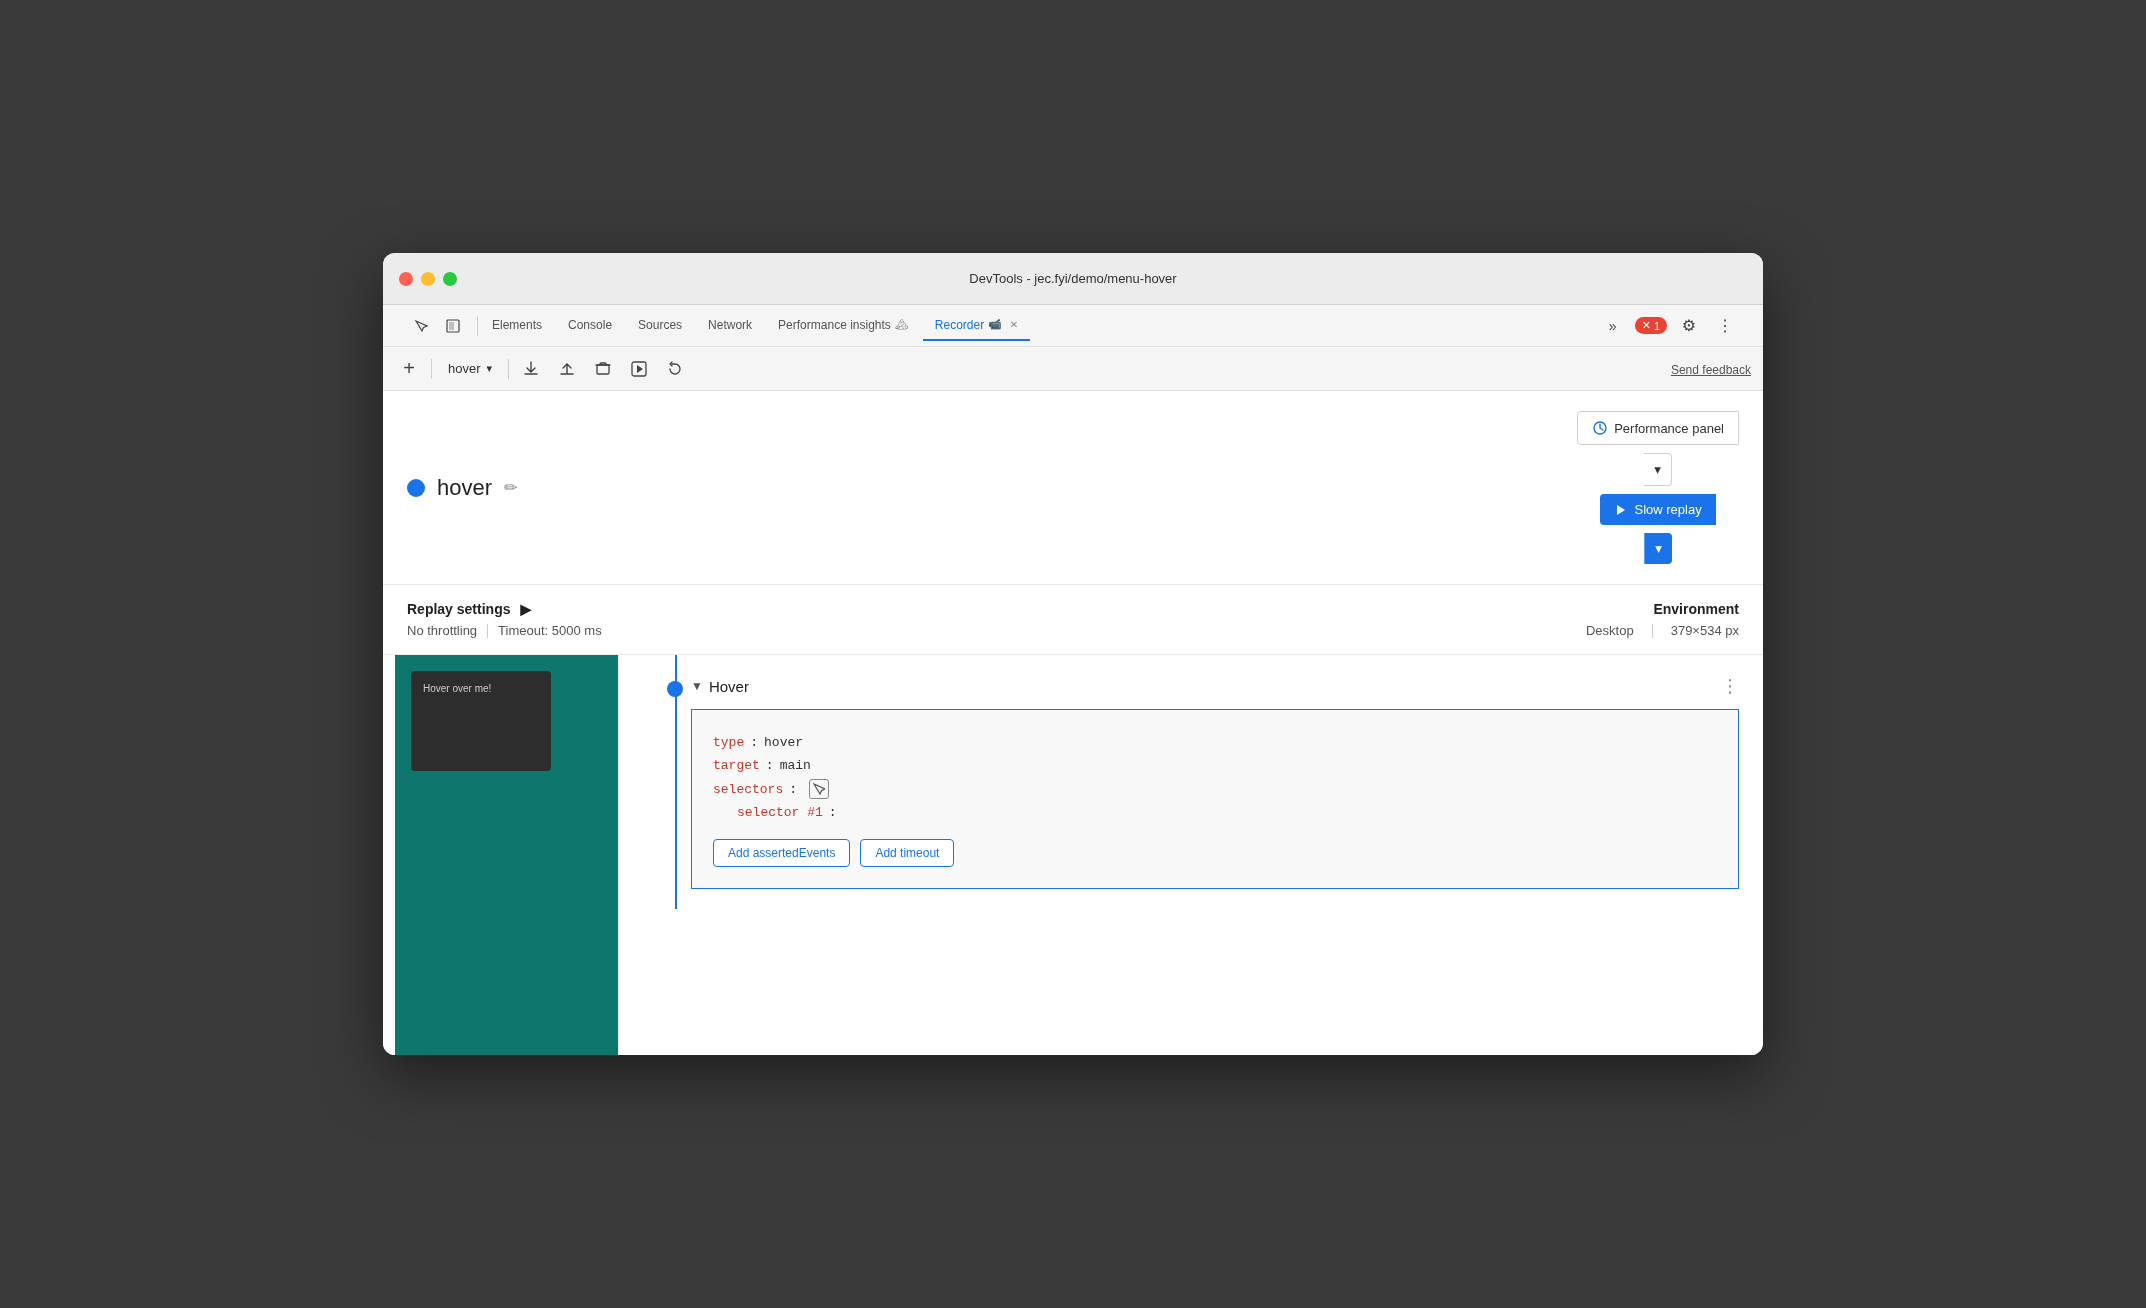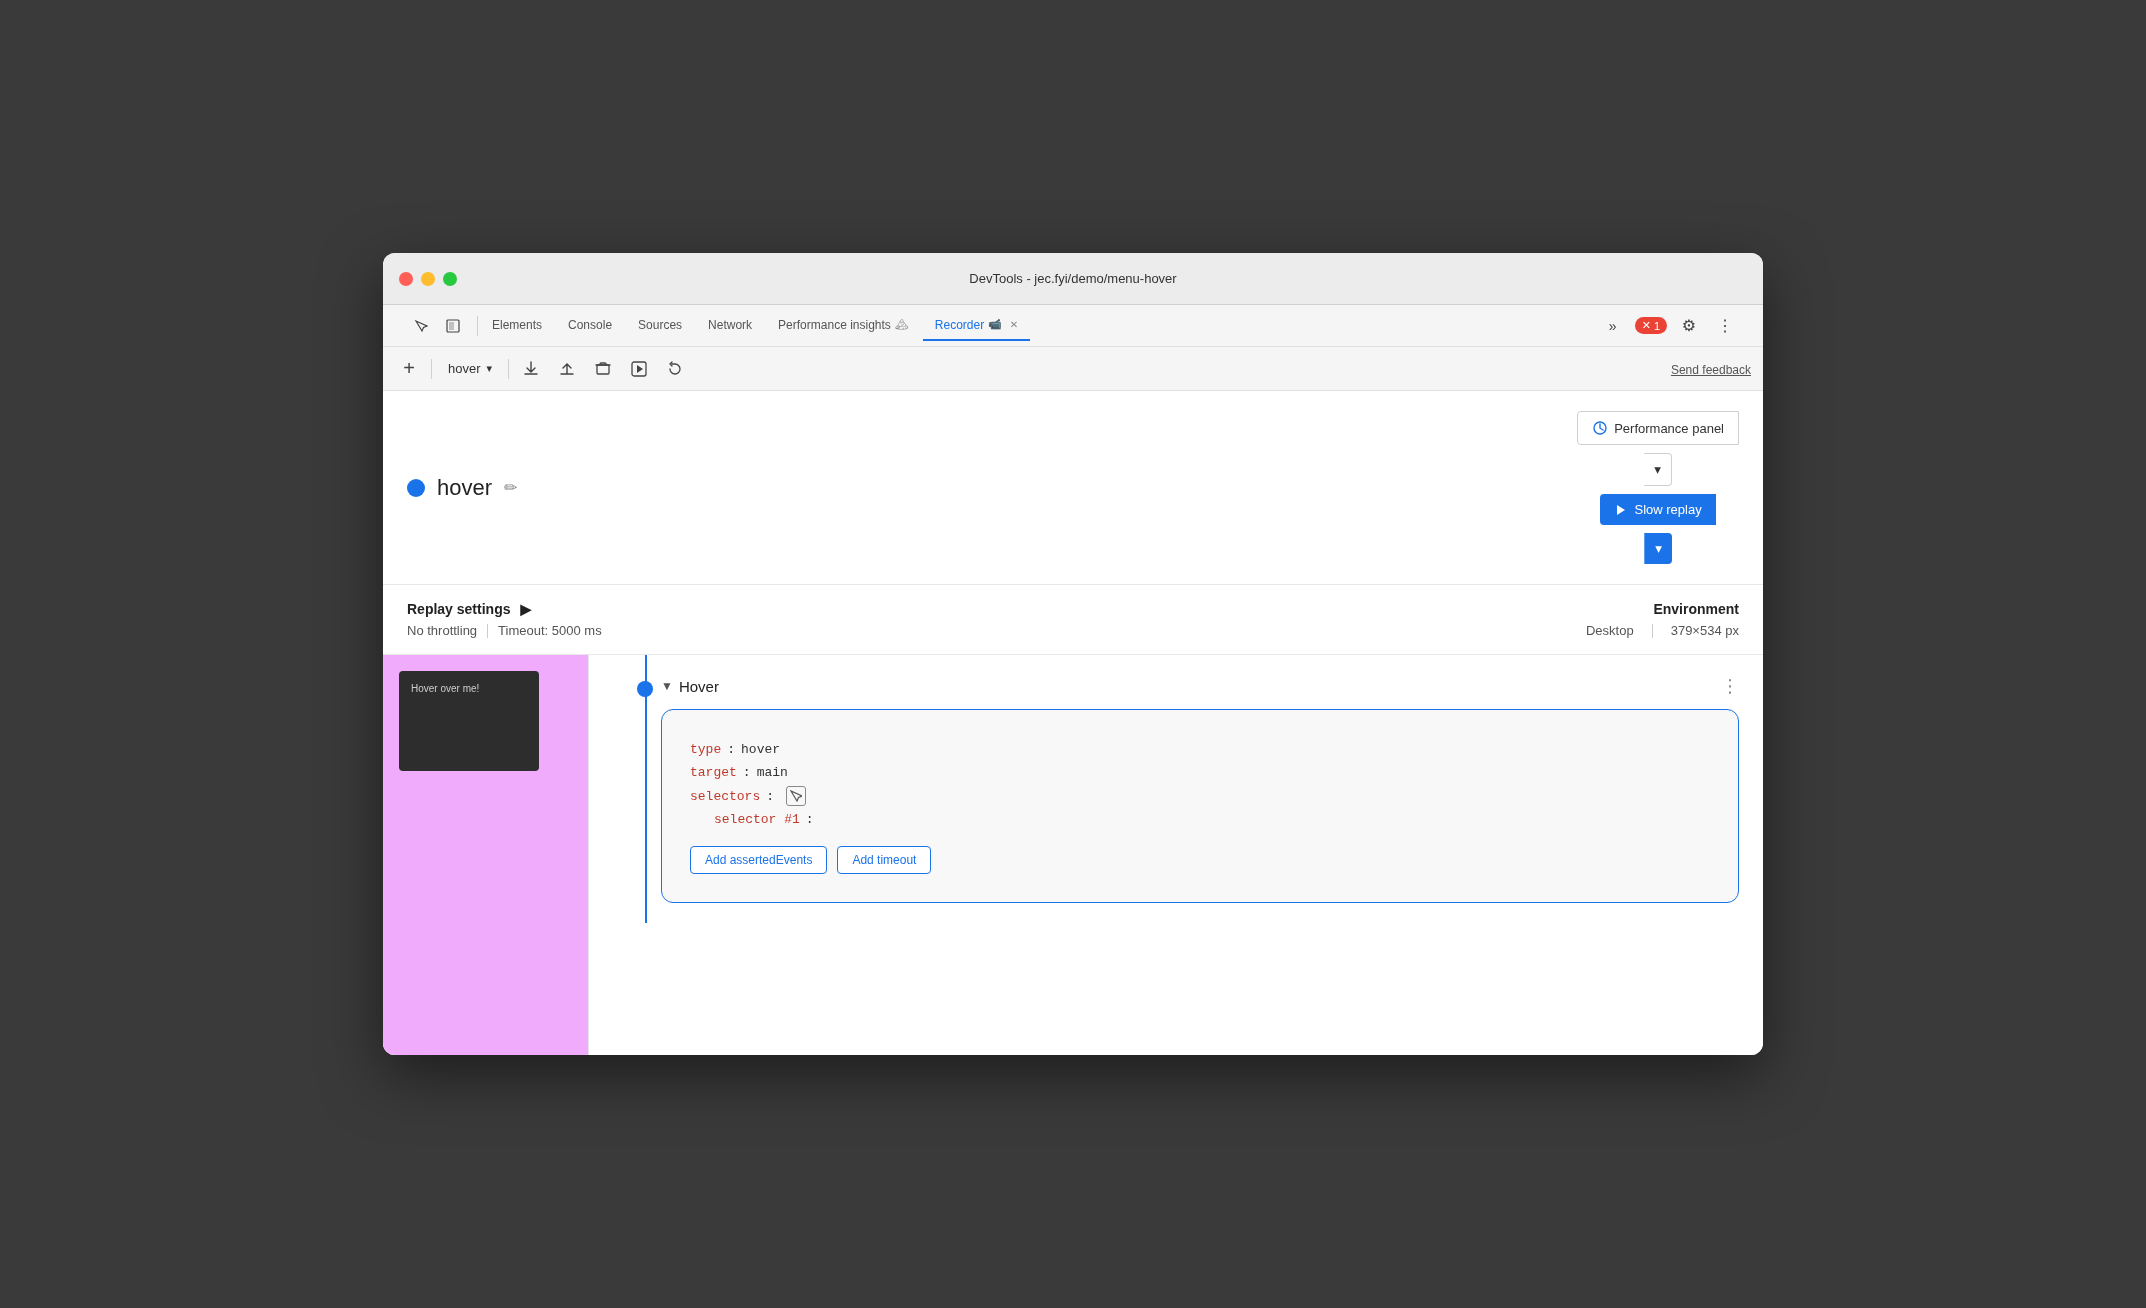--- a/index.html
+++ b/index.html
@@ -315,25 +315,26 @@
       gap: 8px;
       font-size: 13px;
       color: #555;
       justify-content: flex-start;
     }
     .content-area {
       display: flex;
       min-height: 400px;
     }
     .preview-panel {
-      width: 206px;
+      width: 224px;
       flex-shrink: 0;
       padding: 16px;
       border-right: 1px solid #e8e8e8;
-      background: #f0abfc;
+      background: #0f766e;
+      margin-left: 12px;
     }
     .preview-thumbnail {
       width: 140px;
       height: 100px;
       background: #2d2d2d;
       border-radius: 4px;
       display: flex;
       align-items: center;
       justify-content: center;
       font-size: 11px;
@@ -372,22 +373,22 @@
       margin-left: auto;
       background: transparent;
       border: none;
       cursor: pointer;
       color: #888;
       font-size: 18px;
     }
     .step-body {
       background: #f8f8f8;
       border: 1.5px solid #1a73e8;
-      border-radius: 12px;
-      padding: 28px;
+      border-radius: 0;
+      padding: 21px;
       font-family: 'Courier New', monospace;
       font-size: 13px;
       line-height: 1.8;
     }
     .code-key { color: #c0392b; }
     .code-val { color: #333; }
     .code-line { display: flex; align-items: center; gap: 6px; }
     .selector-icon {
       width: 20px;
       height: 20px;

